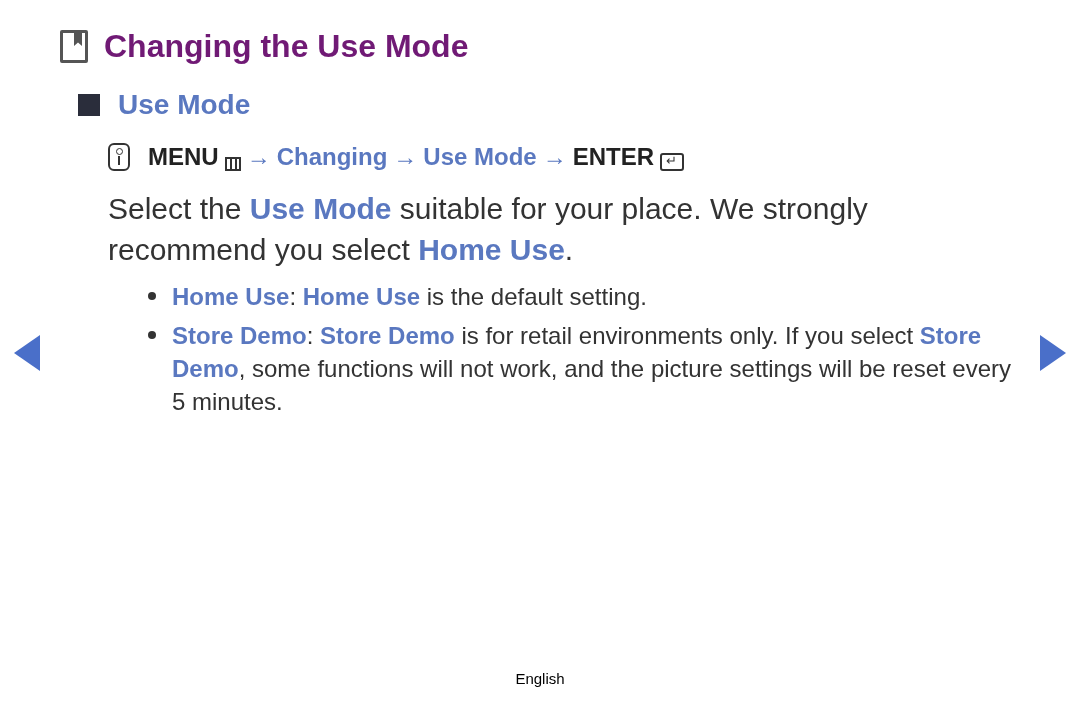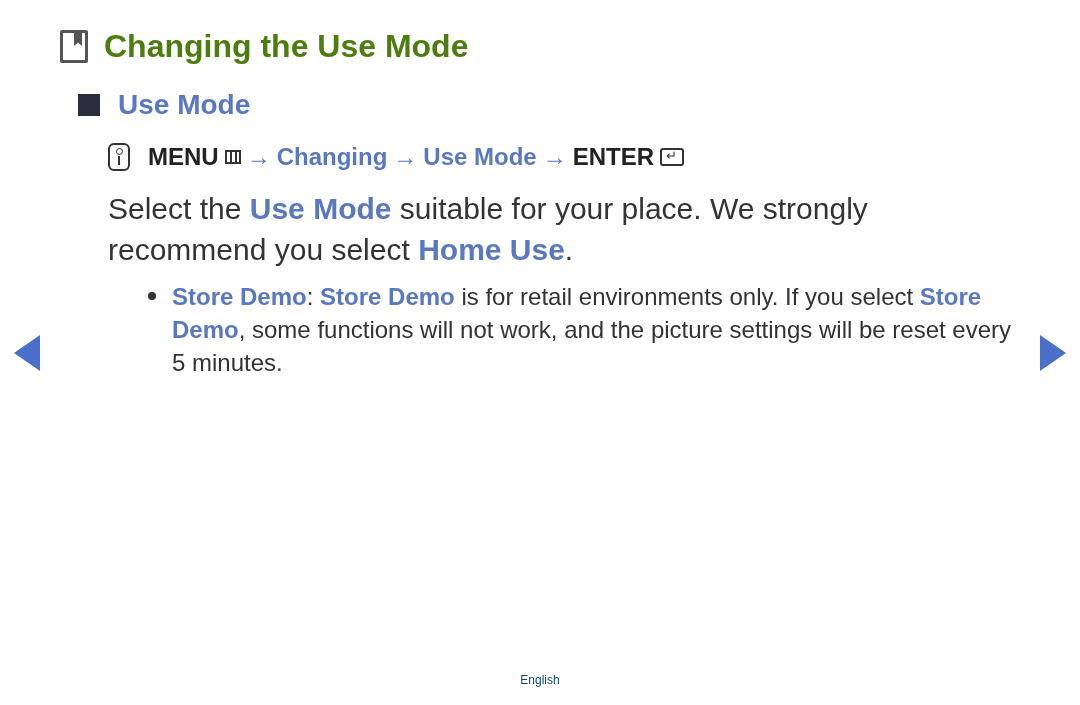--- a/index.html
+++ b/index.html
@@ -34,21 +34,21 @@
     right: 3px;
     top: -1px;
     width: 8px;
     height: 14px;
     background: #555;
     clip-path: polygon(0 0, 100% 0, 100% 100%, 50% 75%, 0 100%);
   }
   .page-title {
     font-size: 32px;
     font-weight: bold;
-    color: #4d7c0f;
+    color: #701a75;
   }
   .section-row {
     display: flex;
     align-items: center;
     gap: 18px;
     margin-left: 18px;
     margin-bottom: 22px;
   }
   .square-bullet {
     width: 22px;
@@ -58,21 +58,21 @@
   }
   .section-title {
     font-size: 28px;
     font-weight: bold;
     color: #5a78c0;
   }
   .nav-path {
     margin-left: 48px;
     font-size: 24px;
     display: flex;
-    align-items: center;
+    align-items: flex-end;
     flex-wrap: wrap;
     gap: 6px;
     margin-bottom: 18px;
   }
   .remote-icon {
     display: inline-flex;
     width: 22px;
     height: 28px;
     border: 2px solid #333;
     border-radius: 6px;
@@ -173,22 +173,22 @@
   }
   .nav-right {
     right: 14px;
     border-left: 26px solid #4a6fc9;
   }
   .footer {
     position: absolute;
     bottom: 18px;
     width: 100%;
     text-align: center;
-    font-size: 12px;
-    color: #0c4a6e;
+    font-size: 15px;
+    color: #000000;
   }
 </style>
 </head>
 <body>
 
 <div class="page">
 
   <div class="title-row">
     <span class="bookmark-icon"></span>
     <h1 class="page-title">Changing the Use Mode</h1>
@@ -214,20 +214,26 @@
   </div>
 
   <p class="body-text">
     <span>Select the </span><span class="link">Use Mode</span><span> suitable for your place. We strongly recommend you select </span><span class="link">Home Use</span><span>.</span>
   </p>
 
   <div class="bullet-list">
     <div class="bullet-item">
       <span class="dot"></span>
       <div>
+        <span class="link">Home Use</span><span>: </span><span class="link">Home Use</span><span> is the default setting.</span>
+      </div>
+    </div>
+    <div class="bullet-item">
+      <span class="dot"></span>
+      <div>
         <span class="link">Store Demo</span><span>: </span><span class="link">Store Demo</span><span> is for retail environments only. If you select </span><span class="link">Store Demo</span><span>, some functions will not work, and the picture settings will be reset every 5 minutes.</span>
       </div>
     </div>
   </div>
 
 </div>
 
 <div class="nav-triangle nav-left"></div>
 <div class="nav-triangle nav-right"></div>
 

